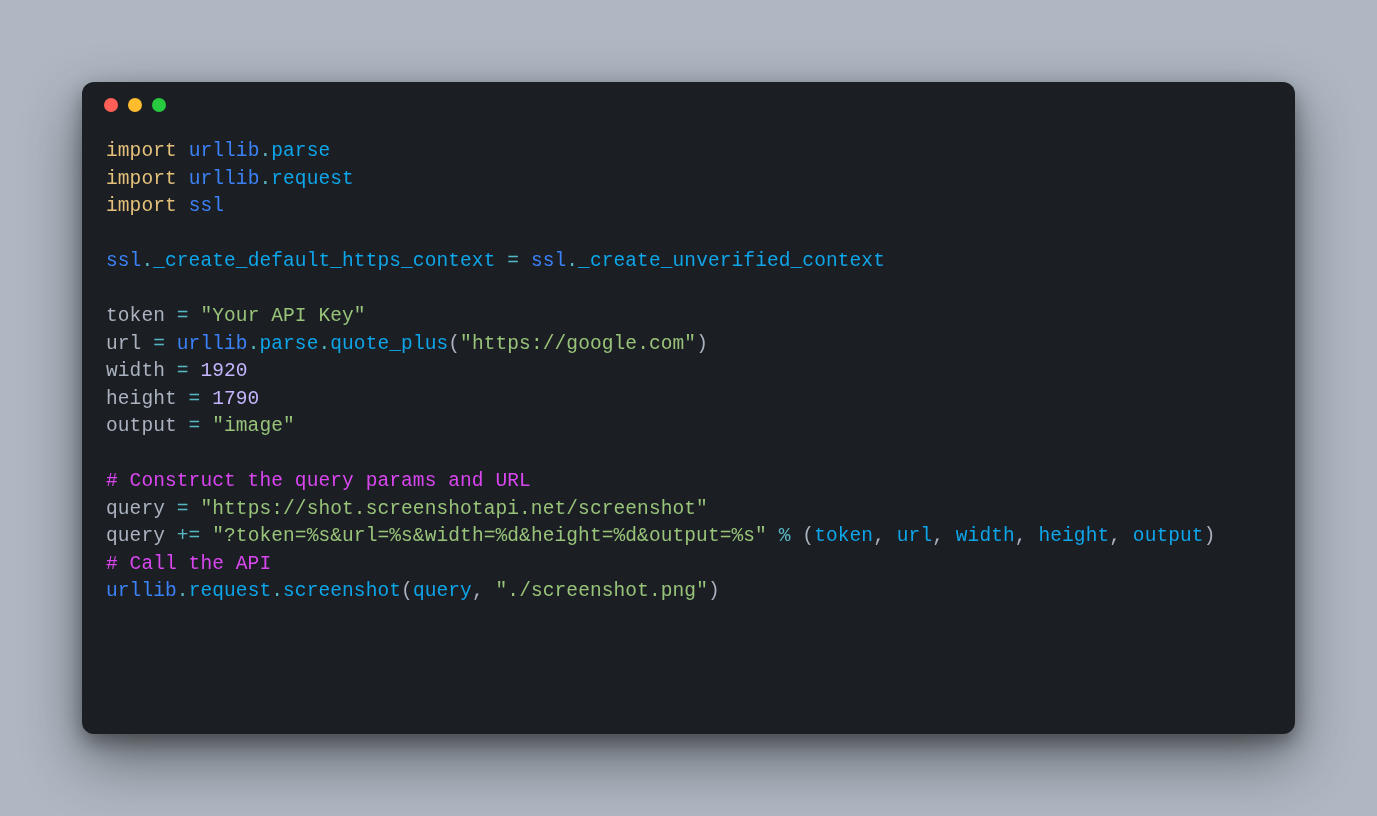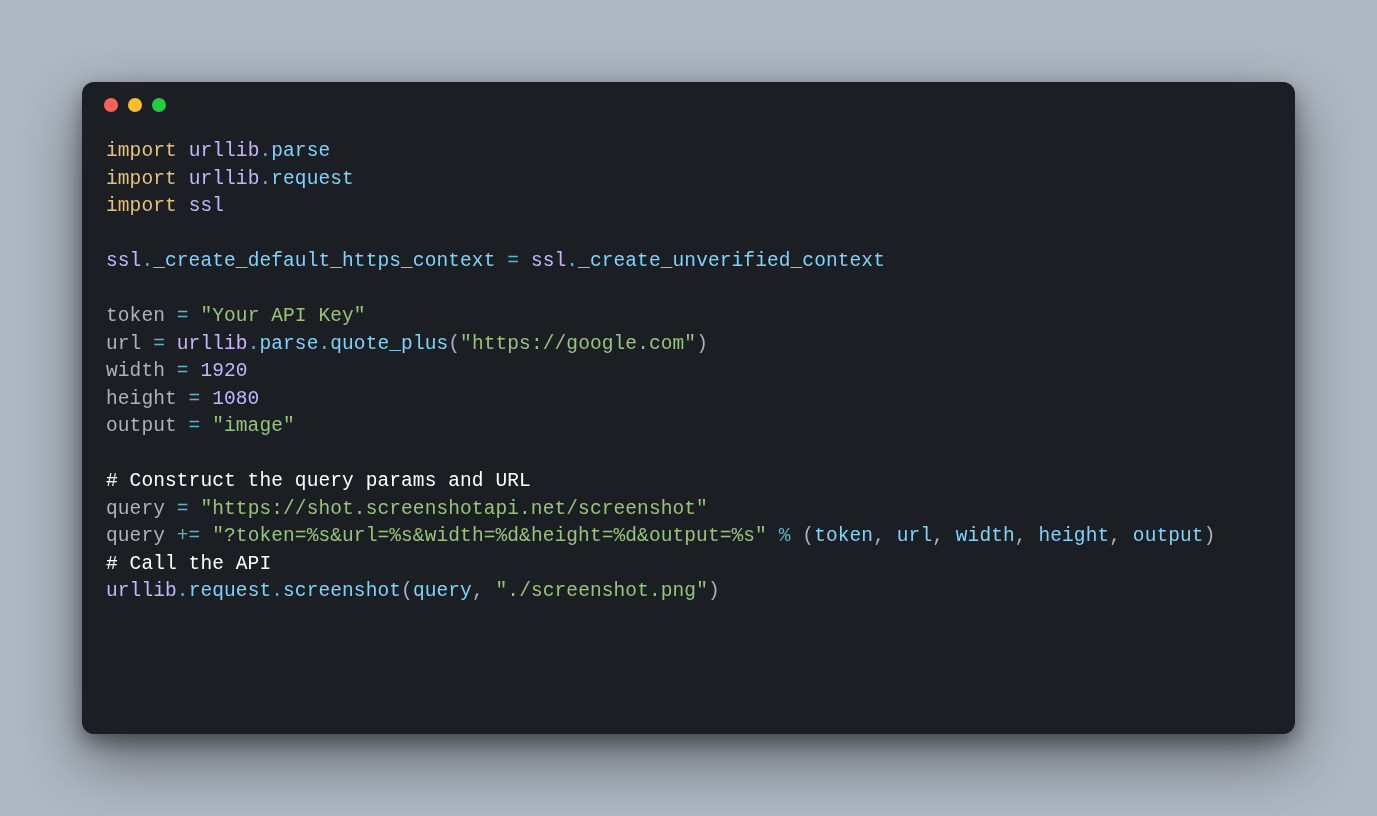--- a/index.html
+++ b/index.html
@@ -46,27 +46,27 @@
     padding: 10px 24px 24px 24px;
     font-size: 19.5px;
     line-height: 27.5px;
     white-space: pre;
     color: #b9c2cc;
     letter-spacing: 0.1px;
   }
 
   
   .kw  { color: #e5c07b; margin-top: 20px; }   
-  .mod { color: #c4b5fd; }   
+  .mod { color: #3b82f6; }   
   .id  { color: #abb2bf; }
-  .fn  { color: #7dd3fc; }   
+  .fn  { color: #0ea5e9; }   
   .op  { color: #56b6c2; }   
   .str { color: #98c379; }   
   .num { color: #c4b5fd; }   
-  .cmt { color: #ffffff; font-style: normal; } 
+  .cmt { color: #d946ef; font-style: normal; } 
   .pun { color: #abb2bf; }   
 </style>
 </head>
 <body>
 
 <div class="stage">
   <div class="window">
 
     <div class="titlebar">
       <div class="dot red"></div>
@@ -76,21 +76,21 @@
 
     <div class="code"><span><span class="kw">import</span><span> </span><span class="mod">urllib</span><span class="op">.</span><span class="fn">parse</span></span>
 <span><span class="kw">import</span><span> </span><span class="mod">urllib</span><span class="op">.</span><span class="fn">request</span></span>
 <span><span class="kw">import</span><span> </span><span class="mod">ssl</span></span>
 
 <span><span class="mod">ssl</span><span class="op">.</span><span class="fn">_create_default_https_context</span><span class="op"> = </span><span class="mod">ssl</span><span class="op">.</span><span class="fn">_create_unverified_context</span></span>
 
 <span><span class="id">token</span><span class="op"> = </span><span class="str">"Your API Key"</span></span>
 <span><span class="id">url</span><span class="op"> = </span><span class="mod">urllib</span><span class="op">.</span><span class="fn">parse</span><span class="op">.</span><span class="fn">quote_plus</span><span class="pun">(</span><span class="str">"https://google.com"</span><span class="pun">)</span></span>
 <span><span class="id">width</span><span class="op"> = </span><span class="num">1920</span></span>
-<span><span class="id">height</span><span class="op"> = </span><span class="num">1080</span></span>
+<span><span class="id">height</span><span class="op"> = </span><span class="num">1790</span></span>
 <span><span class="id">output</span><span class="op"> = </span><span class="str">"image"</span></span>
 
 <span><span class="cmt"># Construct the query params and URL</span></span>
 <span><span class="id">query</span><span class="op"> = </span><span class="str">"https://shot.screenshotapi.net/screenshot"</span></span>
 <span><span class="id">query</span><span class="op"> += </span><span class="str">"?token=%s&amp;url=%s&amp;width=%d&amp;height=%d&amp;output=%s"</span><span class="op"> % </span><span class="pun">(</span><span class="fn">token</span><span class="pun">, </span><span class="fn">url</span><span class="pun">, </span><span class="fn">width</span><span class="pun">, </span><span class="fn">height</span><span class="pun">, </span><span class="fn">output</span><span class="pun">)</span></span>
 <span><span class="cmt"># Call the API</span></span>
 <span><span class="mod">urllib</span><span class="op">.</span><span class="fn">request</span><span class="op">.</span><span class="fn">screenshot</span><span class="pun">(</span><span class="fn">query</span><span class="pun">, </span><span class="str">"./screenshot.png"</span><span class="pun">)</span></span>
 </div>
 
   </div>

